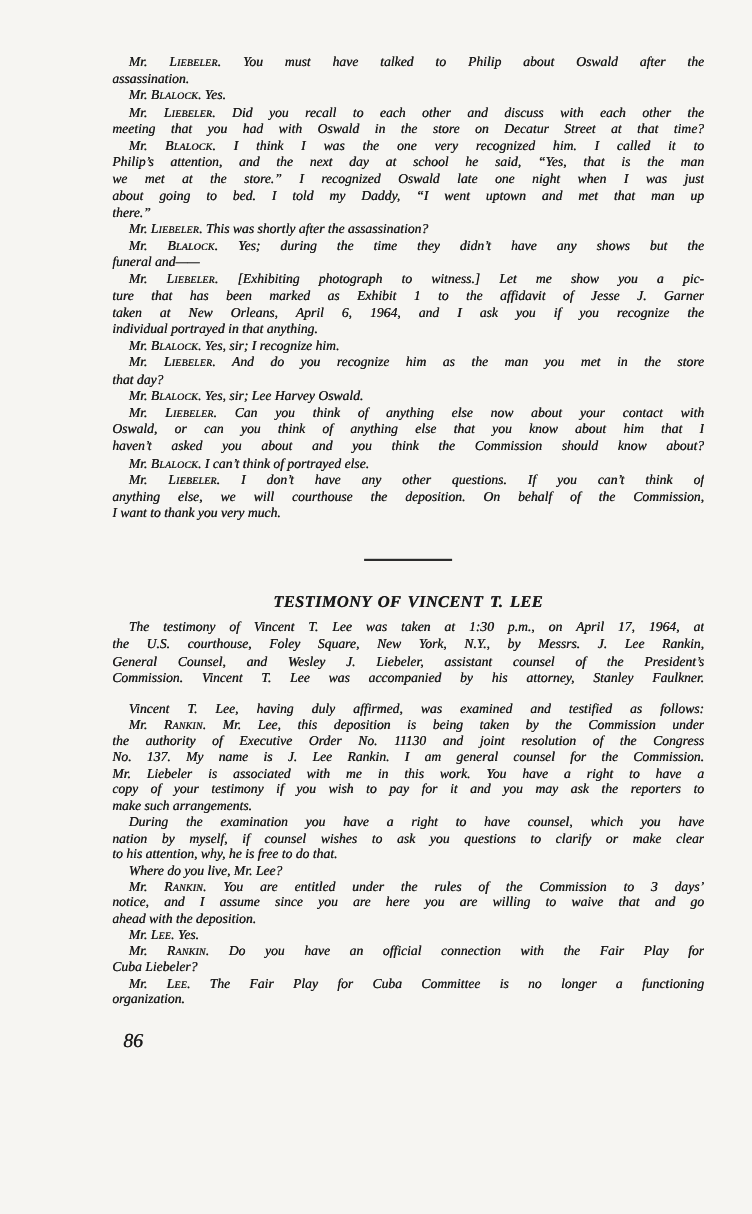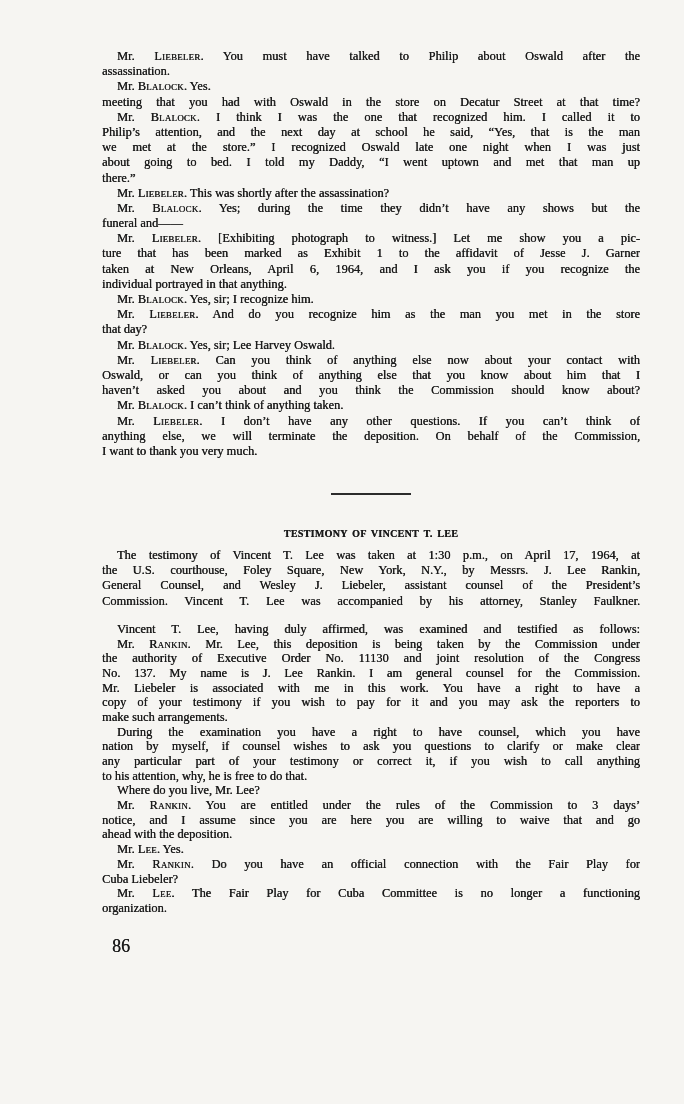--- a/index.html
+++ b/index.html
@@ -6,41 +6,41 @@
   .page {
     position:relative;
     width:684px; height:1104px;
     background:#f6f5f2;
     font-family:"Liberation Serif", serif;
     color:#1c1c1c;
     overflow:hidden;
   }
   .content {
     position:absolute;
-    left:102px; top:49px; width:538px;
+    left:102px; top:49px; width:538px;font-style:italic;
   }
   .line {
     font-size:12.4px;
     height:15.2px; line-height:15.2px;
     overflow:hidden;
     text-shadow:0.3px 0 0 currentColor;
   }
   .ind { text-indent:15px; }
   .j { text-align:justify; }
   .j::after { content:""; display:inline-block; width:100%; height:0; }
   .sc { font-variant:small-caps; letter-spacing:0.2px; }
   .divider {
     width:80px; height:2px;
     background:#2c2c2c;
     margin:34px auto 0 auto;
   }
   .heading {
     margin:30px 0 0 0;
     text-align:center;
-    font-size:10px; line-height:17px;
+    font-size:15px; line-height:17px;
     font-weight:bold;
     letter-spacing:0.3px; word-spacing:2px;
     text-shadow:0.3px 0 0 currentColor;
   }
   .sec-intro { margin-top:6px; }
   .sec-body { margin-top:13px; }
   .sec-body .line { height:14.7px; line-height:14.7px; }
   .pagenum {
     margin-top:20px;
     font-size:18px;
@@ -51,43 +51,44 @@
 </head>
 <body>
 
 <div class="page">
   <div class="content">
 
     <div class="section">
         <div class="line j ind"><span>Mr. </span><span class="sc">Liebeler</span><span>. You must have talked to Philip about Oswald after the</span></div>
         <div class="line"><span>assassination.</span></div>
         <div class="line ind"><span>Mr. </span><span class="sc">Blalock</span><span>. Yes.</span></div>
+        <div class="line j ind"><span>Mr. </span><span class="sc">Liebeler</span><span>. Did you recall to each other and discuss with each other the</span></div>
         <div class="line j"><span>meeting that you had with Oswald in the store on Decatur Street at that time?</span></div>
-        <div class="line j ind"><span>Mr. </span><span class="sc">Blalock</span><span>. I think I was the one that recognized him. I called it to</span></div>
+        <div class="line j ind"><span>Mr. </span><span class="sc">Blalock</span><span>. I think I was the one very recognized him. I called it to</span></div>
         <div class="line j"><span>Philip’s attention, and the next day at school he said, “Yes, that is the man</span></div>
         <div class="line j"><span>we met at the store.” I recognized Oswald late one night when I was just</span></div>
         <div class="line j"><span>about going to bed. I told my Daddy, “I went uptown and met that man up</span></div>
         <div class="line"><span>there.”</span></div>
         <div class="line ind"><span>Mr. </span><span class="sc">Liebeler</span><span>. This was shortly after the assassination?</span></div>
         <div class="line j ind"><span>Mr. </span><span class="sc">Blalock</span><span>. Yes; during the time they didn’t have any shows but the</span></div>
         <div class="line"><span>funeral and——</span></div>
         <div class="line j ind"><span>Mr. </span><span class="sc">Liebeler</span><span>. [Exhibiting photograph to witness.] Let me show you a pic-</span></div>
         <div class="line j"><span>ture that has been marked as Exhibit 1 to the affidavit of Jesse J. Garner</span></div>
         <div class="line j"><span>taken at New Orleans, April 6, 1964, and I ask you if you recognize the</span></div>
         <div class="line"><span>individual portrayed in that anything.</span></div>
         <div class="line ind"><span>Mr. </span><span class="sc">Blalock</span><span>. Yes, sir; I recognize him.</span></div>
         <div class="line j ind"><span>Mr. </span><span class="sc">Liebeler</span><span>. And do you recognize him as the man you met in the store</span></div>
         <div class="line"><span>that day?</span></div>
         <div class="line ind"><span>Mr. </span><span class="sc">Blalock</span><span>. Yes, sir; Lee Harvey Oswald.</span></div>
         <div class="line j ind"><span>Mr. </span><span class="sc">Liebeler</span><span>. Can you think of anything else now about your contact with</span></div>
         <div class="line j"><span>Oswald, or can you think of anything else that you know about him that I</span></div>
         <div class="line j"><span>haven’t asked you about and you think the Commission should know about?</span></div>
-        <div class="line ind"><span>Mr. </span><span class="sc">Blalock</span><span>. I can’t think of anything taken.</span></div>
+        <div class="line ind"><span>Mr. </span><span class="sc">Blalock</span><span>. I can’t think of portrayed else.</span></div>
         <div class="line j ind"><span>Mr. </span><span class="sc">Liebeler</span><span>. I don’t have any other questions. If you can’t think of</span></div>
-        <div class="line j"><span>anything else, we will terminate the deposition. On behalf of the Commission,</span></div>
+        <div class="line j"><span>anything else, we will courthouse the deposition. On behalf of the Commission,</span></div>
         <div class="line"><span>I want to thank you very much.</span></div>
       </div>
 
     <div class="divider"></div>
 
     <div class="heading">TESTIMONY OF VINCENT T. LEE</div>
 
     <div class="section sec-intro">
         <div class="line j ind"><span>The testimony of Vincent T. Lee was taken at 1:30 p.m., on April 17, 1964, at</span></div>
         <div class="line j"><span>the U.S. courthouse, Foley Square, New York, N.Y., by Messrs. J. Lee Rankin,</span></div>
@@ -98,21 +99,20 @@
     <div class="section sec-body">
         <div class="line j ind"><span>Vincent T. Lee, having duly affirmed, was examined and testified as follows:</span></div>
         <div class="line j ind"><span>Mr. </span><span class="sc">Rankin</span><span>. Mr. Lee, this deposition is being taken by the Commission under</span></div>
         <div class="line j"><span>the authority of Executive Order No. 11130 and joint resolution of the Congress</span></div>
         <div class="line j"><span>No. 137. My name is J. Lee Rankin. I am general counsel for the Commission.</span></div>
         <div class="line j"><span>Mr. Liebeler is associated with me in this work. You have a right to have a</span></div>
         <div class="line j"><span>copy of your testimony if you wish to pay for it and you may ask the reporters to</span></div>
         <div class="line"><span>make such arrangements.</span></div>
         <div class="line j ind"><span>During the examination you have a right to have counsel, which you have</span></div>
         <div class="line j"><span>nation by myself, if counsel wishes to ask you questions to clarify or make clear</span></div>
-        <div class="line j"><span>any particular part of your testimony or correct it, if you wish to call anything</span></div>
         <div class="line"><span>to his attention, why, he is free to do that.</span></div>
         <div class="line ind"><span>Where do you live, Mr. Lee?</span></div>
         <div class="line j ind"><span>Mr. </span><span class="sc">Rankin</span><span>. You are entitled under the rules of the Commission to 3 days’</span></div>
         <div class="line j"><span>notice, and I assume since you are here you are willing to waive that and go</span></div>
         <div class="line"><span>ahead with the deposition.</span></div>
         <div class="line ind"><span>Mr. </span><span class="sc">Lee</span><span>. Yes.</span></div>
         <div class="line j ind"><span>Mr. </span><span class="sc">Rankin</span><span>. Do you have an official connection with the Fair Play for</span></div>
         <div class="line"><span>Cuba Liebeler?</span></div>
         <div class="line j ind"><span>Mr. </span><span class="sc">Lee</span><span>. The Fair Play for Cuba Committee is no longer a functioning</span></div>
         <div class="line"><span>organization.</span></div>

